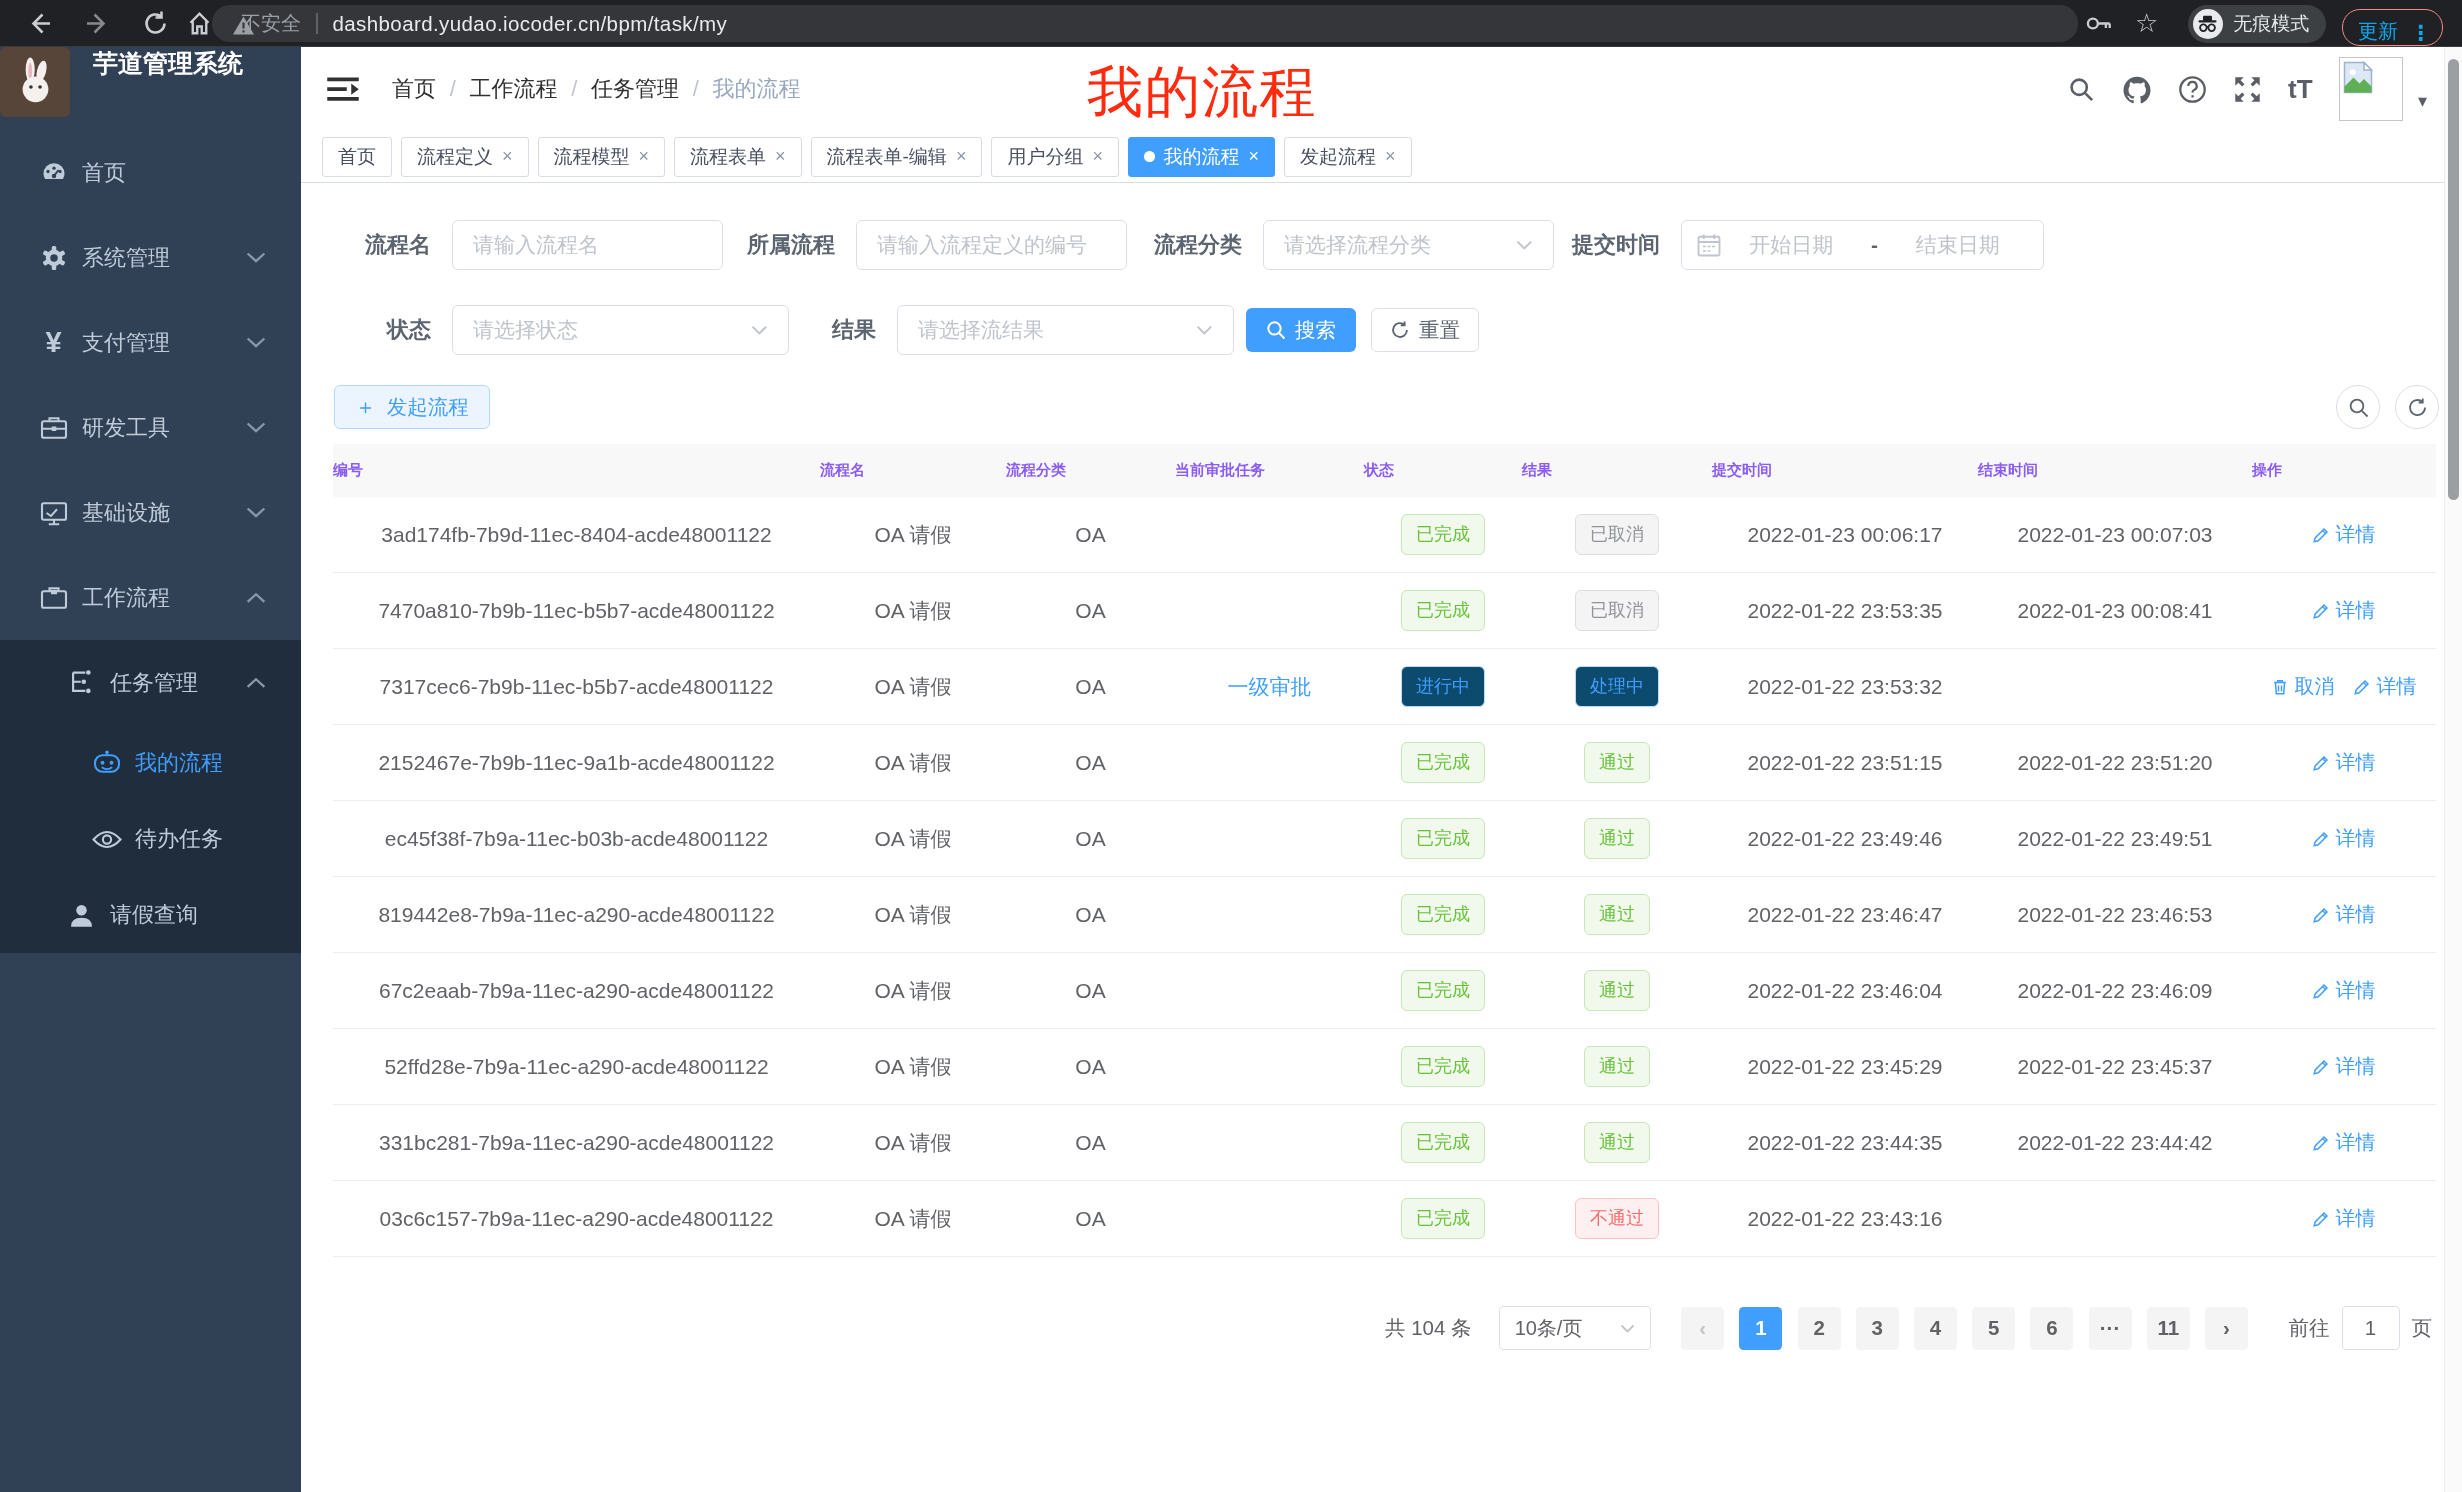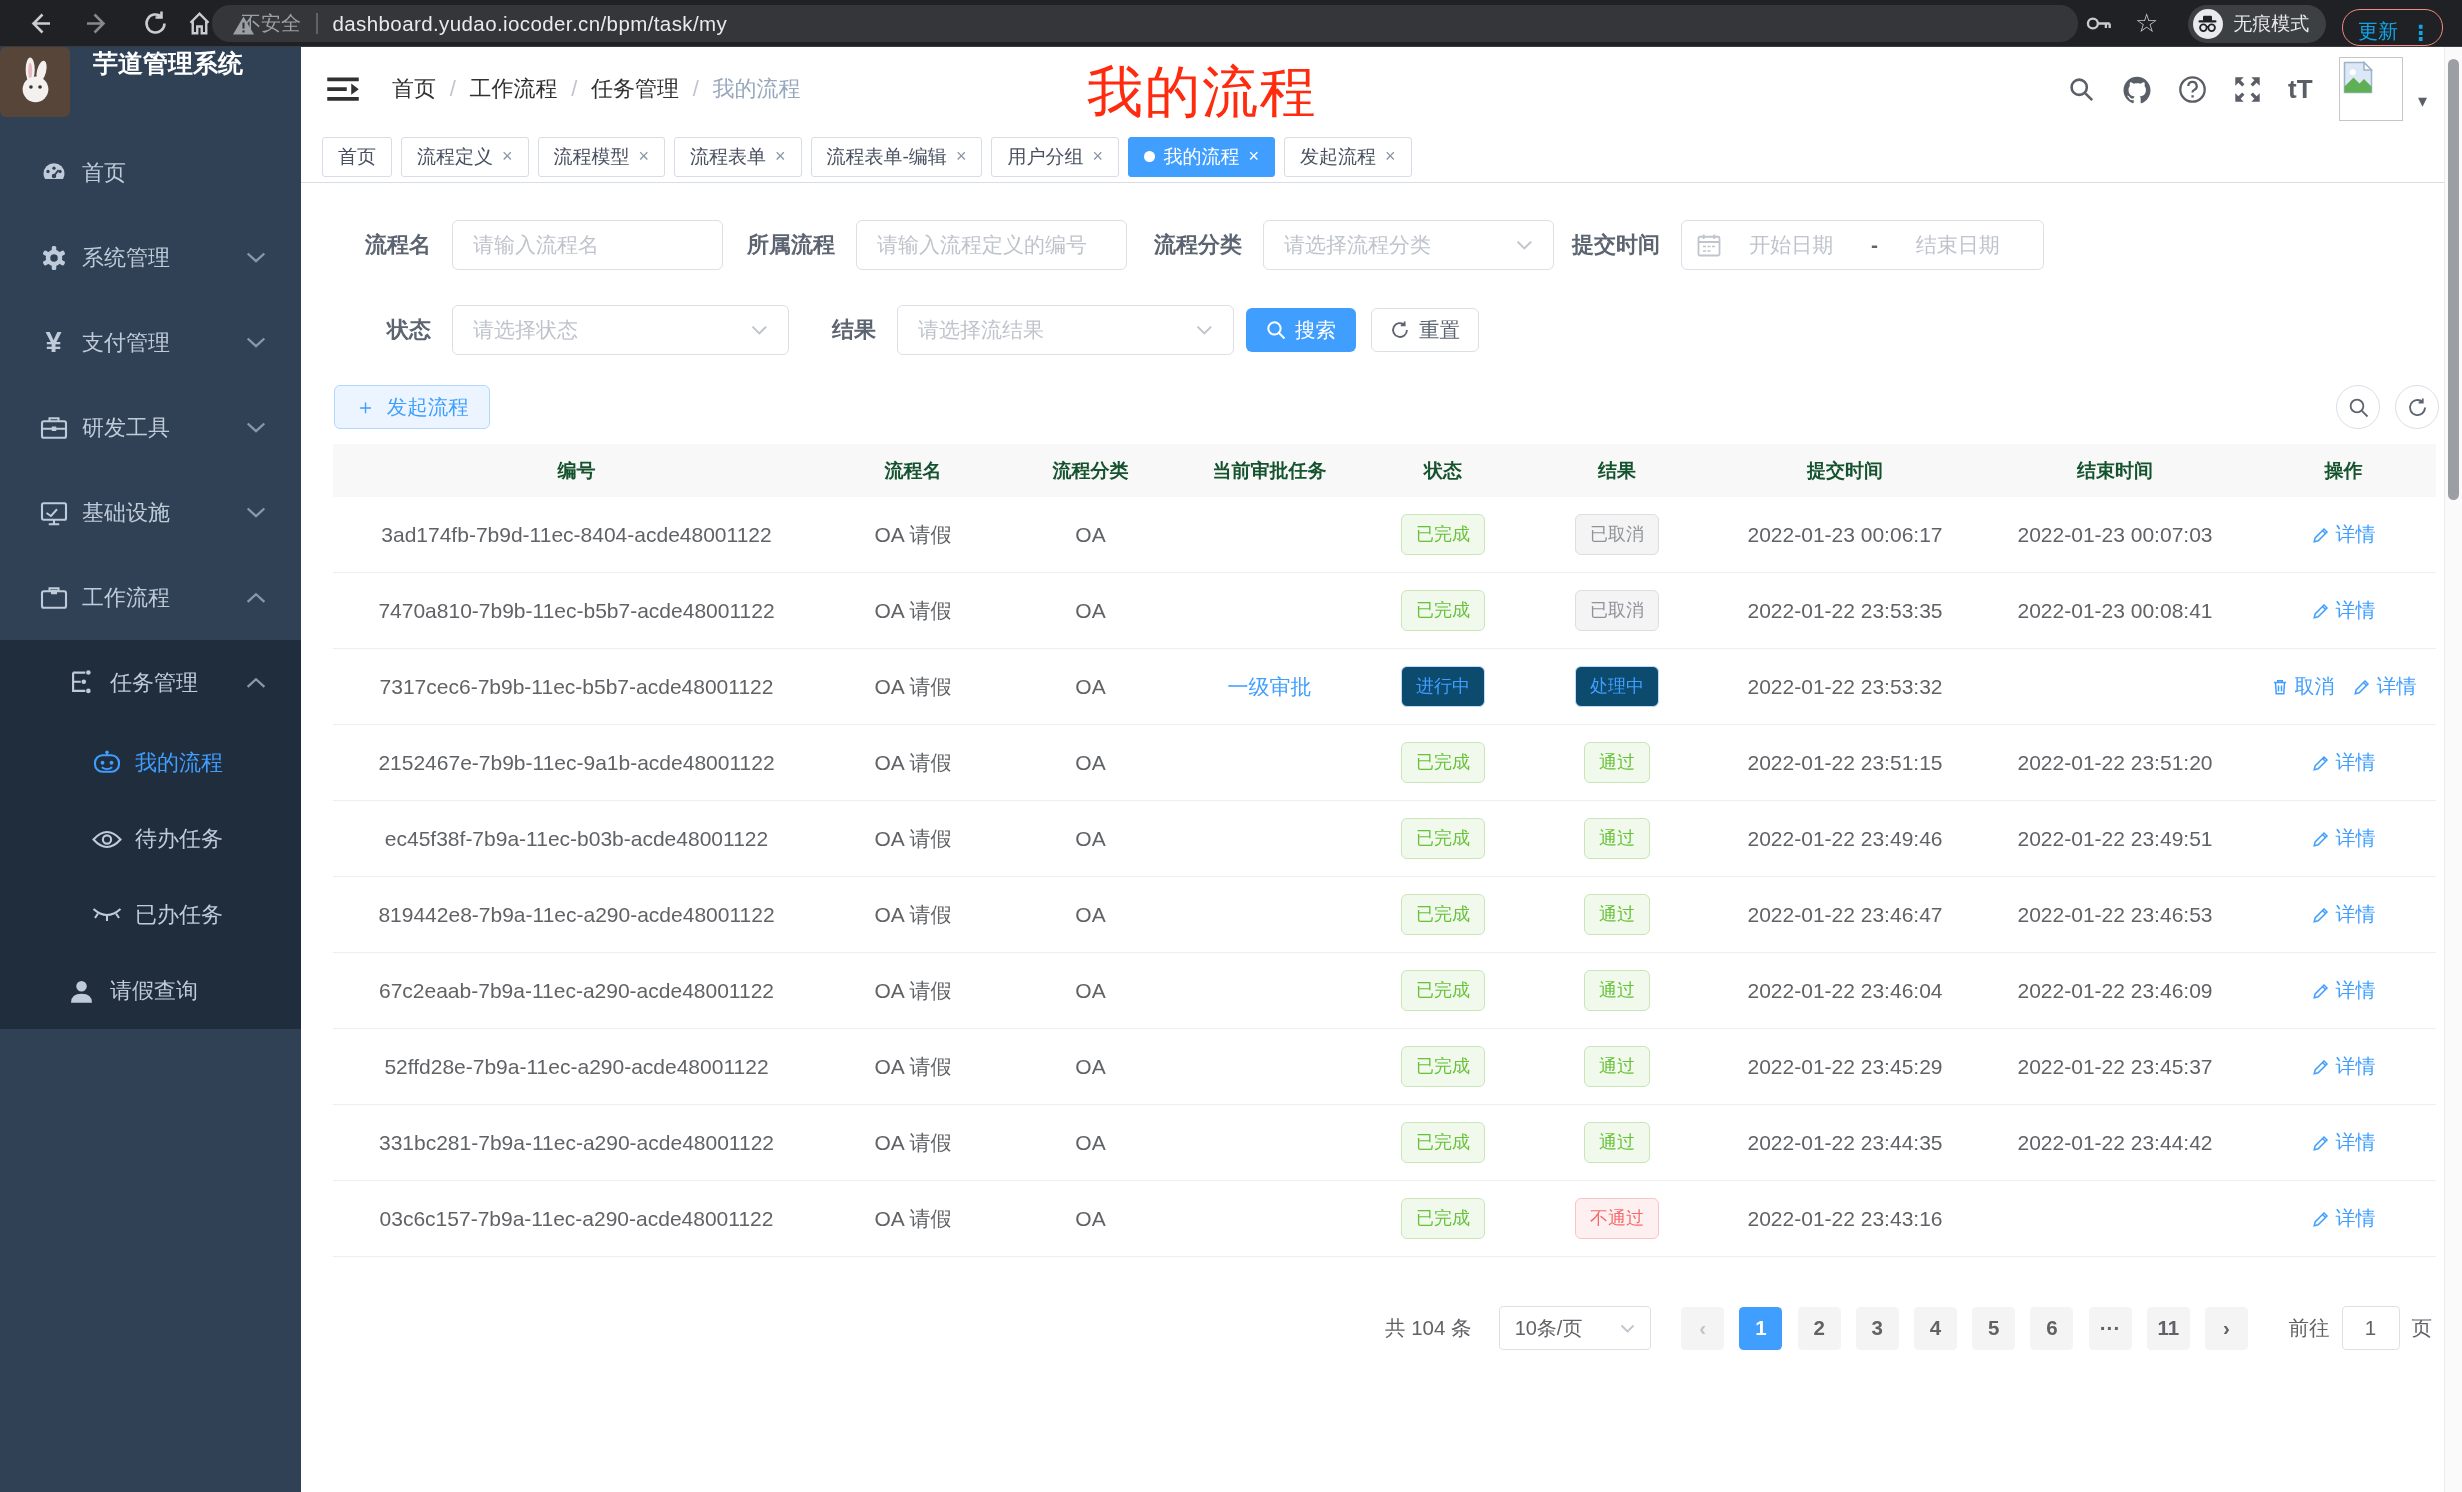--- a/index.html
+++ b/index.html
@@ -82,21 +82,21 @@
   
   .create-row{display:flex;align-items:center;margin:30px 23px 0 33px}
   .btn-create{background:#ecf5ff;border:1.5px solid #b3d8ff;color:#409eff;padding:0 20px;gap:10.7px}
   .btn-create .plus{font-size:21px}
   .round-btns{margin-left:auto;display:flex;gap:15px}
   .rbtn{width:44px;height:44px;border:1.5px solid #dcdfe6;border-radius:50%;background:#fff;display:flex;align-items:center;justify-content:center;cursor:pointer}
 
   
   .table{margin:15px 26px 0 32px}
   .thead{display:flex;height:53px;background:#f8f8f9;align-items:center}
-  .th{font-size:19px;font-weight:700;color:#14532d;text-align:center}
+  .th{font-size:15px;font-weight:700;color:#8b5cf6;}
   .tr{display:flex;height:76px;align-items:center;border-bottom:1.5px solid #ebeef5}
   .td{font-size:21px;color:#606266;display:flex;align-items:center;justify-content:center;text-align:center}
   .c1{width:487px}.c2{width:186px}.c3{width:169px}.c4{width:189px}.c5{width:158px}.c6{width:190px}.c7{width:266px}.c8{width:274px}.c9{width:183px}
   .task-link{color:#409eff;cursor:pointer}
   .tag{height:41px;line-height:38px;padding:0 13.7px;border-radius:6px;font-size:18px;border:1.5px solid transparent;white-space:nowrap}
   .tag:empty{display:none}
   .tag.success{color:#67c23a;background:#f0f9eb;border-color:#c8e6b8}
   .tag.info{color:#909399;background:#f4f4f5;border-color:#dcdee1}
   .tag.primary{color:#409eff;background:#0c4a6e;border-color:#bcdcff}
   .tag.danger{color:#f56c6c;background:#fef0f0;border-color:#fbc4c4}
@@ -293,29 +293,20 @@
       </div>
       <div class="mi h100 lv3">
         <span class="ic">
             <svg width="30" height="21" viewBox="0 0 40 28">
               <path d="M2 14 Q20 -6 38 14 Q20 34 2 14 Z" fill="none" stroke="#bfcbd9" stroke-width="2.8"></path>
               <circle cx="20" cy="14" r="5.5" fill="none" stroke="#bfcbd9" stroke-width="2.8"></circle>
             </svg>
           </span>
         <span>待办任务</span>
       </div>
-      <div class="mi h100 lv3">
-        <span class="ic">
-            <svg width="30" height="18" viewBox="0 0 40 24">
-              <path d="M2 4 Q20 20 38 4" fill="none" stroke="#bfcbd9" stroke-width="2.8"></path>
-              <path d="M8 10 L4 16 M20 13 L20 20 M32 10 L36 16" stroke="#bfcbd9" stroke-width="2.8"></path>
-            </svg>
-          </span>
-        <span>已办任务</span>
-      </div>
       <div class="mi h100 lv2">
         <span class="ic">
             <svg width="27" height="27" viewBox="0 0 36 36">
               <circle cx="18" cy="11" r="7" fill="#bfcbd9"></circle>
               <path d="M4 33 q0 -12 14 -12 q14 0 14 12 Z" fill="#bfcbd9"></path>
             </svg>
           </span>
         <span>请假查询</span>
       </div>
     </div>

